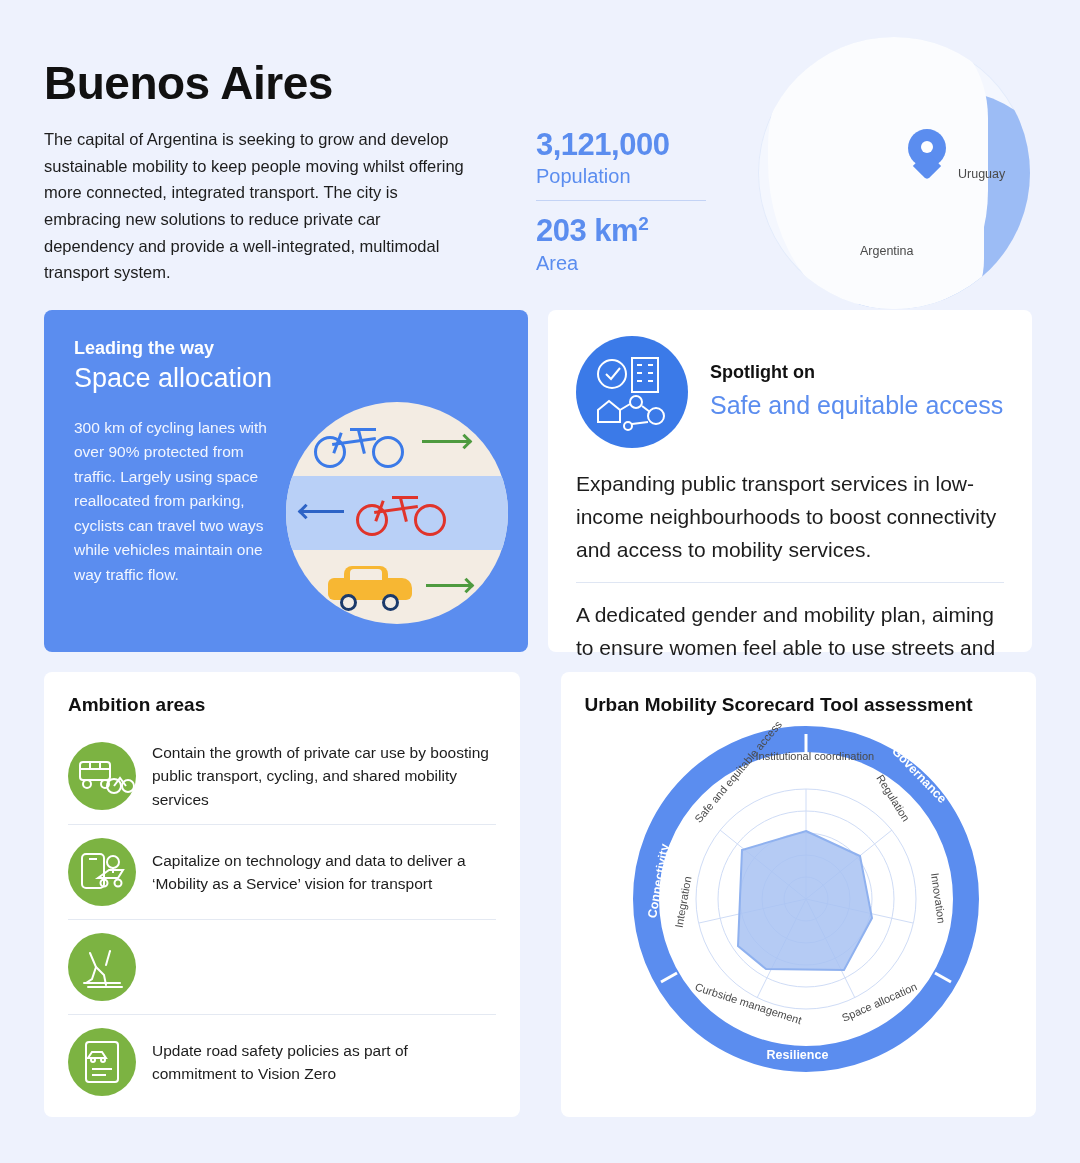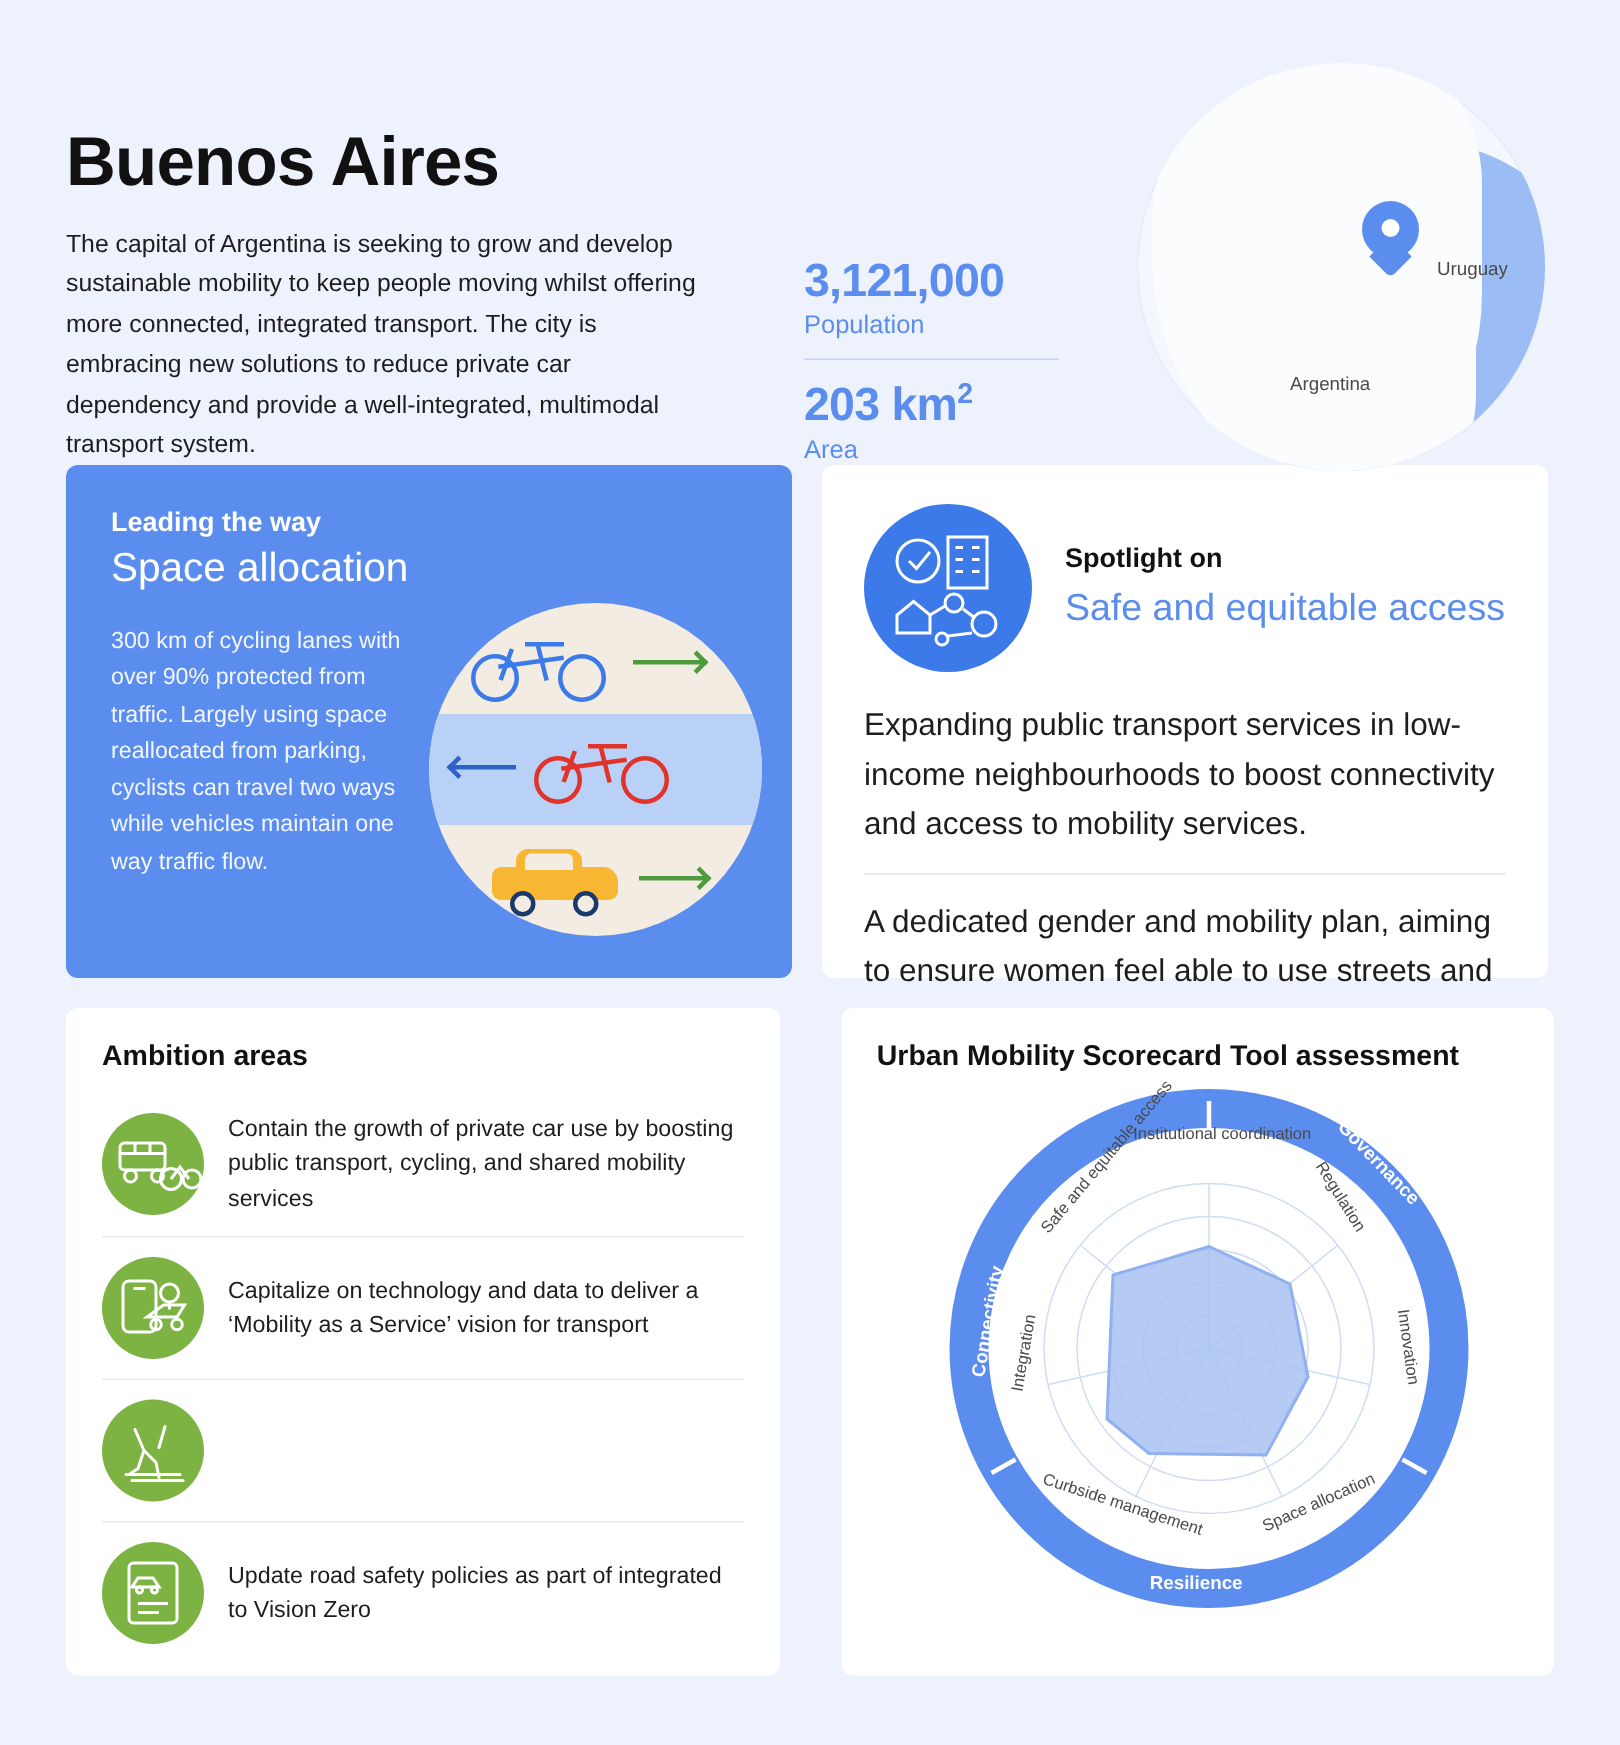--- a/index.html
+++ b/index.html
@@ -7,32 +7,32 @@
     width: 1080px; height: 1163px;
     background: #eef2fd;
     font-family: "Liberation Sans", sans-serif;
     color: #1b1b1b;
     position: relative;
     overflow: hidden;
   }
   .page { position: absolute; inset: 0; padding: 20px 44px; }
 
   
-  .header { display: flex; align-items: flex-end; height: 290px; }
+  .header { display: flex; align-items: center; height: 290px; }
   .header-left { width: 470px; padding-top: 12px; }
   h1.city {
     font-size: 46px; font-weight: bold; letter-spacing: -0.5px;
     margin-bottom: 16px; color: #111;
   }
   .intro { font-size: 16.5px; line-height: 1.62; color: #1d1d1d; max-width: 420px; }
 
   .header-stats { width: 240px; padding-top: 72px; padding-left: 22px; }
   .stat-value { font-size: 31px; font-weight: bold; color: #5b8def; letter-spacing: -0.5px; }
   .stat-value sup { font-size: 19px; vertical-align: super; }
-  .stat-label { font-size: 17px; color: #5b8def; margin-top: 2px; }
+  .stat-label { font-size: 20px; color: #5b8def; margin-top: 2px; }
   .stat-divider { height: 1px; background: #c3d3f5; margin: 12px 0 12px 0; width: 170px; }
 
   .header-map { flex: 1; position: relative; height: 280px; }
   .map-circle {
     position: absolute; right: 6px; top: 12px;
     width: 272px; height: 272px; border-radius: 50%;
     background: #f4f7fe; overflow: hidden;
     box-shadow: 0 0 0 1px #e3ebfb inset;
   }
   .map-water {
@@ -345,21 +345,21 @@
             <g stroke="#ffffff" stroke-width="2" fill="none">
               <rect x="18" y="14" width="32" height="40" rx="3"></rect>
               <path d="M24 24 h10 l4 6 h-18 z"></path>
               <circle cx="25" cy="32" r="2"></circle>
                 <circle cx="35" cy="32" r="2"></circle>
               <line x1="24" y1="41" x2="44" y2="41"></line>
               <line x1="24" y1="47" x2="38" y2="47"></line>
             </g>
           </svg>
         </div>
-        <div class="amb-text">Update road safety policies as part of integrated to Vision Zero</div>
+        <div class="amb-text">Update road safety policies as part of commitment to Vision Zero</div>
       </div>
     </div>
 
     <div class="card card-score">
       <div class="card-title">Urban Mobility Scorecard Tool assessment</div>
 
       <div class="radar-wrap">
         <svg viewBox="0 0 350 350" width="350" height="350" aria-hidden="true">
           <defs>
             <path id="arcGov" d="M 175 175 m 0 -160 a 160 160 0 0 1 113 47" fill="none"></path>

